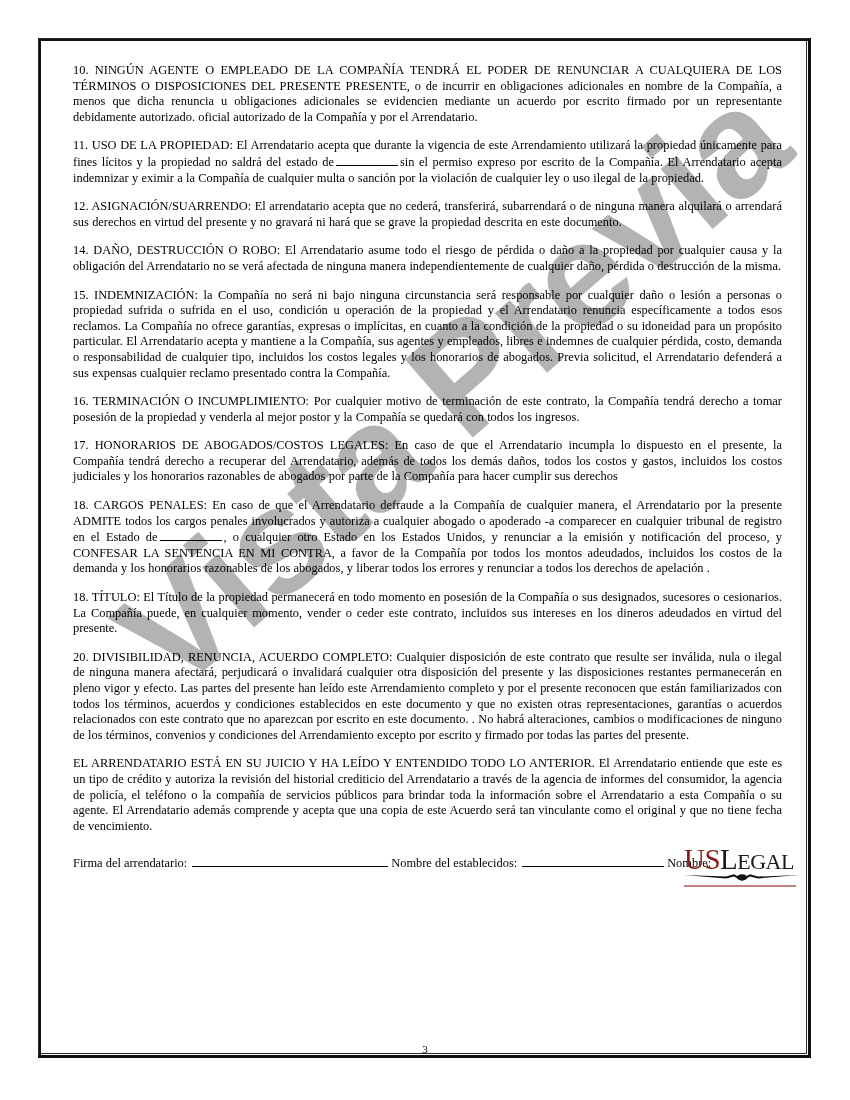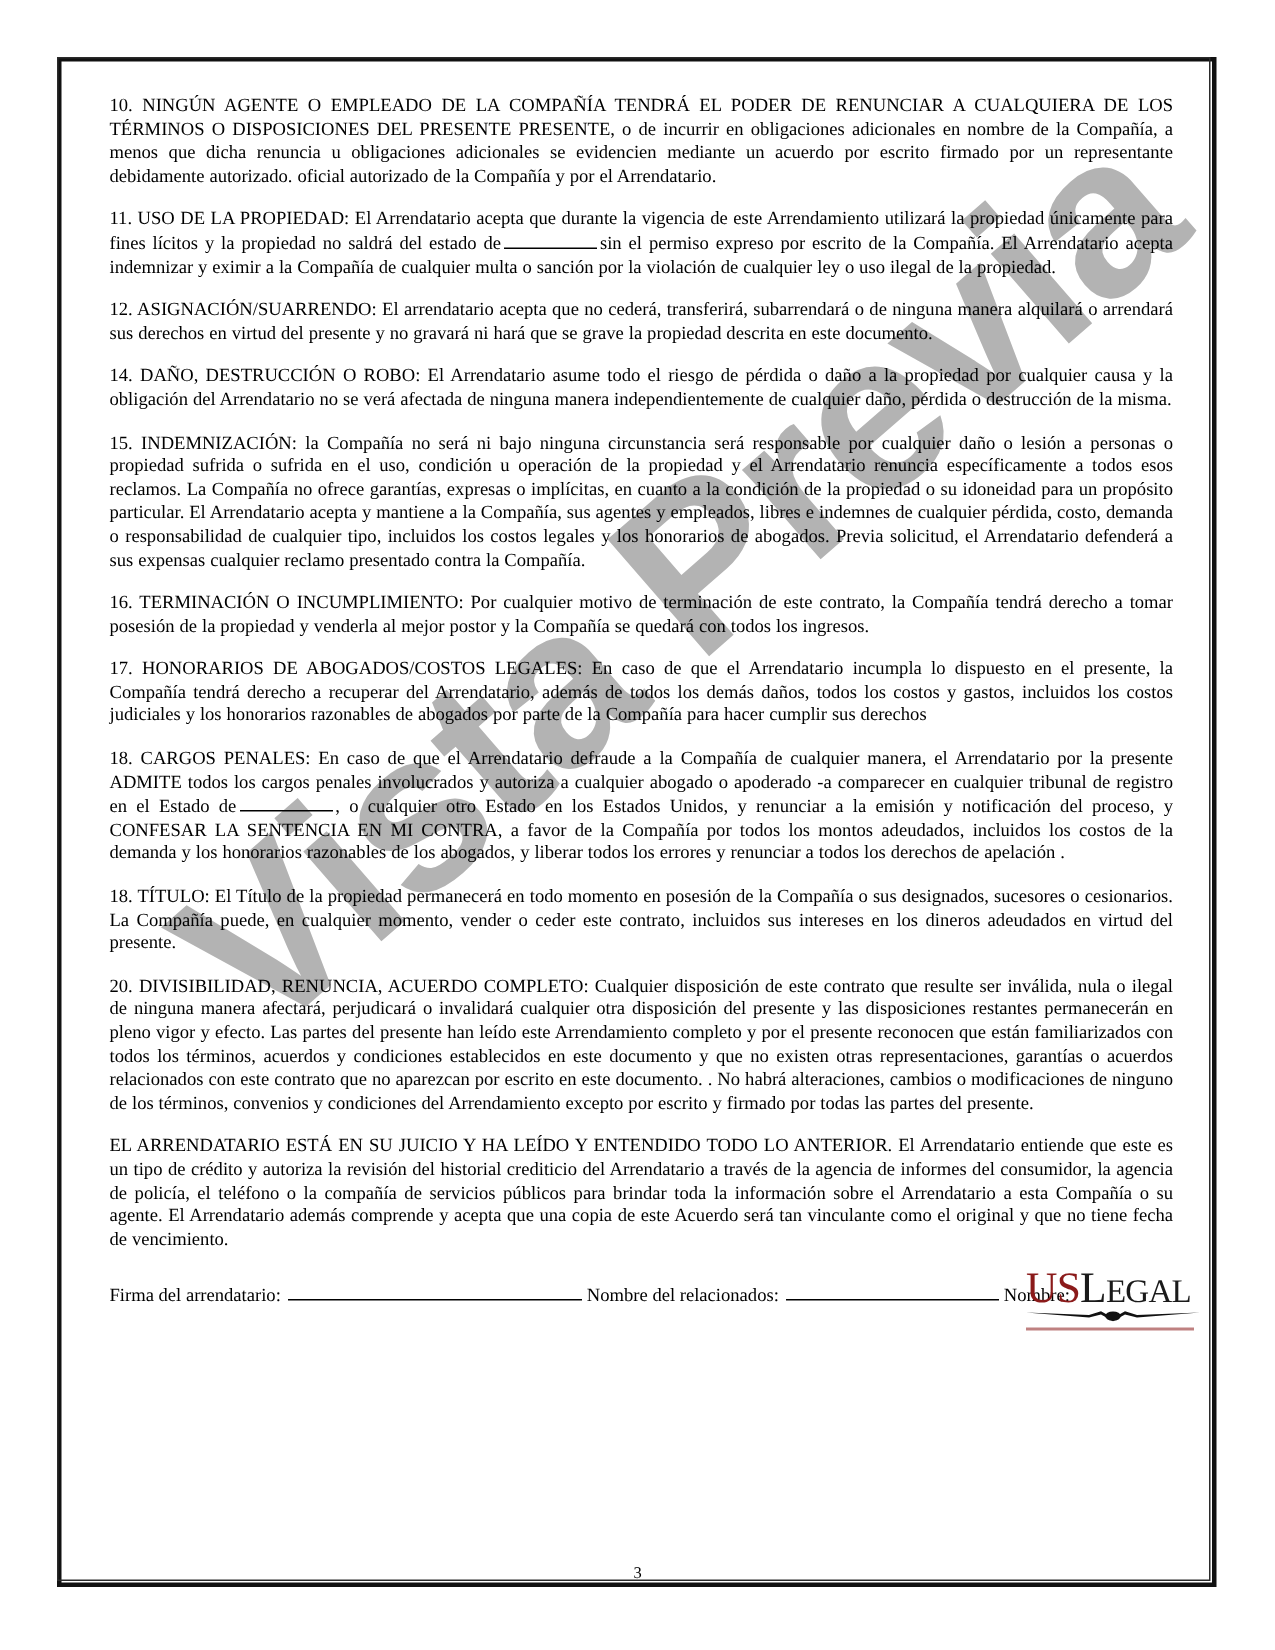--- a/index.html
+++ b/index.html
@@ -214,21 +214,21 @@
       </p>
 
       <p class="clause">18. TÍTULO: El Título de la propiedad permanecerá en todo momento en posesión de la Compañía o sus designados, sucesores o cesionarios. La Compañía puede, en cualquier momento, vender o ceder este contrato, incluidos sus intereses en los dineros adeudados en virtud del presente.</p>
 
       <p class="clause">20. DIVISIBILIDAD, RENUNCIA, ACUERDO COMPLETO: Cualquier disposición de este contrato que resulte ser inválida, nula o ilegal de ninguna manera afectará, perjudicará o invalidará cualquier otra disposición del presente y las disposiciones restantes permanecerán en pleno vigor y efecto. Las partes del presente han leído este Arrendamiento completo y por el presente reconocen que están familiarizados con todos los términos, acuerdos y condiciones establecidos en este documento y que no existen otras representaciones, garantías o acuerdos relacionados con este contrato que no aparezcan por escrito en este documento. . No habrá alteraciones, cambios o modificaciones de ninguno de los términos, convenios y condiciones del Arrendamiento excepto por escrito y firmado por todas las partes del presente.</p>
 
       <p class="clause">EL ARRENDATARIO ESTÁ EN SU JUICIO Y HA LEÍDO Y ENTENDIDO TODO LO ANTERIOR. El Arrendatario entiende que este es un tipo de crédito y autoriza la revisión del historial crediticio del Arrendatario a través de la agencia de informes del consumidor, la agencia de policía, el teléfono o la compañía de servicios públicos para brindar toda la información sobre el Arrendatario a esta Compañía o su agente. El Arrendatario además comprende y acepta que una copia de este Acuerdo será tan vinculante como el original y que no tiene fecha de vencimiento.</p>
 
 
       <div id="signature-row">
-        <span class="sig-label">Firma del arrendatario:</span><span class="sig-line long"></span><span class="sig-label">Nombre del relacionados:</span><span class="sig-line short"></span><span class="sig-label">Nombre:</span>
+        <span class="sig-label">Firma del arrendatario:</span><span class="sig-line long"></span><span class="sig-label">Nombre del establecidos:</span><span class="sig-line short"></span><span class="sig-label">Nombre:</span>
 
         <div id="logo">
           <div id="logo-word"><span id="logo-us">US</span><span id="logo-l">L</span><span id="logo-egal">EGAL</span></div>
           <svg id="logo-eagle" viewBox="0 0 116 13">
             <path d="M0 4 L42 5.6 L50 3.2 L58 7.6 L66 3.2 L74 5.6 L116 4 L74 7.4 L66 5.4 L58 9.8 L50 5.4 L42 7.4 Z" fill="#111111"></path>
             <ellipse cx="58" cy="6.4" rx="5.2" ry="3.1" fill="#111111"></ellipse>
           </svg>
           <div id="logo-rule"></div>
         </div>
       </div>

